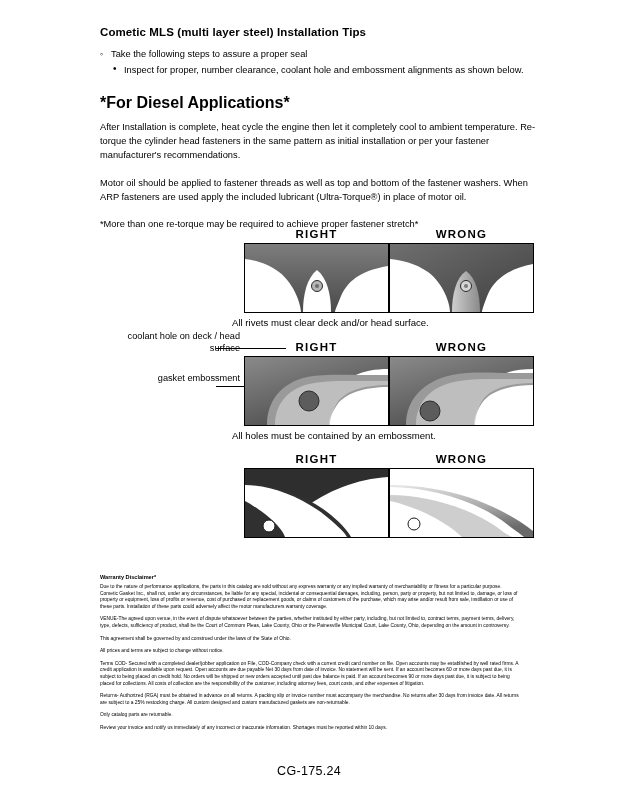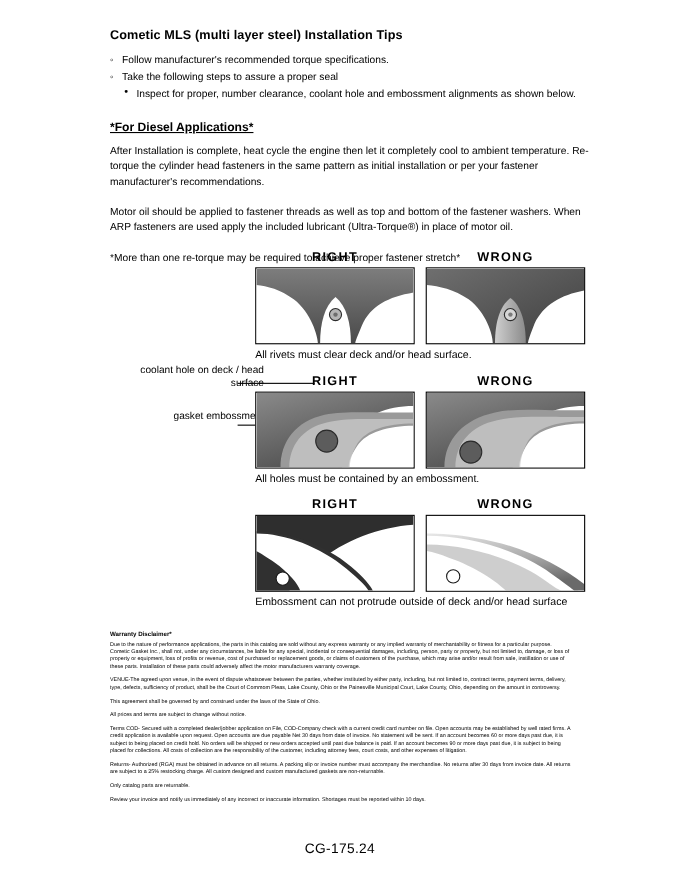--- a/index.html
+++ b/index.html
@@ -65,44 +65,44 @@
     padding-left: 13px;
   }
   ul.subbullets > li::before {
     content: "\2022";
     position: absolute;
     left: 2px;
     top: -1px;
     font-size: 10px;
   }
   h2.subhead {
-    font-size: 11px;
+    font-size: 16px;
     font-weight: bold;
     margin: 17px 0 8px 0;
-    text-decoration: underline;
   }
   p.body {
     font-size: 9.3px;
     line-height: 14.2px;
     margin: 0 0 13px 0;
   }
   p.body.last {
     margin-bottom: 0;
   }
 
   
   .figures {
     position: absolute;
     left: 232px;
     top: 228px;
     width: 300px;
   }
   .figrow {
     display: flex;
-    gap: 10px;
+    gap: 0;
+    margin-left: 12px;
   }
   .figcol {
     width: 145px;
   }
   .figlabel {
     text-align: center;
     font-size: 11.5px;
     font-weight: bold;
     letter-spacing: 1.2px;
     margin-bottom: 3px;
@@ -173,21 +173,20 @@
 </style>
 </head>
 <body>
 
 <div class="page">
 
   <div class="content">
     <h1 class="title">Cometic MLS (multi layer steel) Installation Tips</h1>
 
     <ul class="bullets">
-      <li>Follow manufacturer's recommended torque specifications.</li>
       <li>
         <span>Take the following steps to assure a proper seal</span>
         <ul class="subbullets">
           <li>Inspect for proper, number clearance, coolant hole and embossment alignments as shown below.</li>
         </ul>
       </li>
     </ul>
 
     <h2 class="subhead">*For Diesel Applications*</h2>
     <p class="body">After Installation is complete, heat cycle the engine then let it completely cool to ambient temperature. Re-torque the cylinder head fasteners in the same pattern as initial installation or per your fastener manufacturer's recommendations.</p>
@@ -319,21 +318,20 @@
               </defs>
               <rect x="0" y="0" width="143" height="68" fill="#ffffff"></rect>
               <path d="M0,10 C40,10 90,26 120,52 C130,60 136,66 138,68 H143 V0 H0 Z" fill="#ffffff"></path>
               <path d="M0,18 C40,18 88,32 118,56 C126,62 132,66 134,68 H143 V62 C120,44 84,26 44,20 C28,17 12,16 0,16 Z" fill="url(#g5)"></path>
               <path d="M0,26 C38,26 84,40 112,62 C116,65 120,67 122,68 H72 C64,60 44,46 20,38 C12,35 6,33 0,32 Z" fill="#3a3a3a" opacity="0.25"></path>
               <circle cx="24" cy="55" r="6" fill="#ffffff" stroke="#1a1a1a" stroke-width="1"></circle>
             </svg>
           </div>
         </div>
       </div>
-      <div class="figcaption">Embossment can not protrude outside of deck and/or head surface</div>
     </div>
 
   </div>
 
   <div class="warranty">
     <h3>Warranty Disclaimer*</h3>
     <p>Due to the nature of performance applications, the parts in this catalog are sold without any express warranty or any implied warranty of merchantability or fitness for a particular purpose.  Cometic Gasket Inc., shall not, under any circumstances, be liable for any special, incidental or consequential damages, including, person, party or property, but not limited to, damage, or loss of property or equipment, loss of profits or revenue, cost of purchased or replacement goods, or claims of customers of the purchase, which may arise and/or result from sale, instillation or use of these parts.  Installation of these parts could adversely affect the motor manufacturers warranty coverage.</p>
     <p>VENUE-The agreed upon venue, in the event of dispute whatsoever between the parties, whether instituted by either party, including, but not limited to, contract terms, payment terms, delivery, type, defects, sufficiency of product, shall be the Court of Commom Pleas, Lake County, Ohio or the Painesville Municipal Court, Lake County, Ohio, depending on the amount in controversy.</p>
     <p>This agreement shall be governed by and construed under the laws of the State of Ohio.</p>
     <p>All prices and terms are subject to change without notice.</p>

